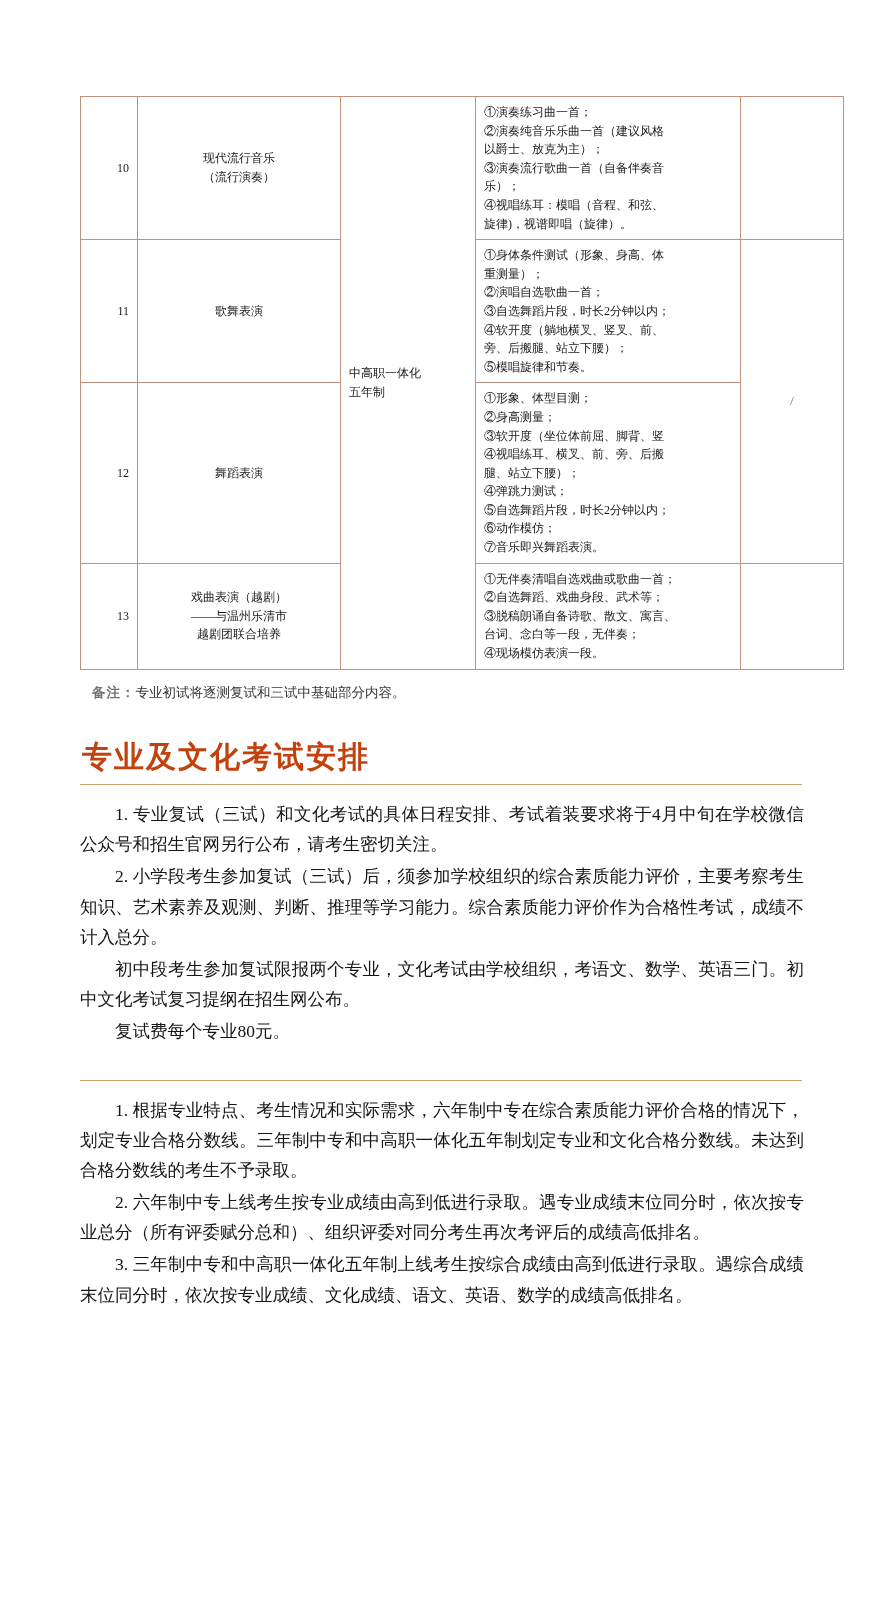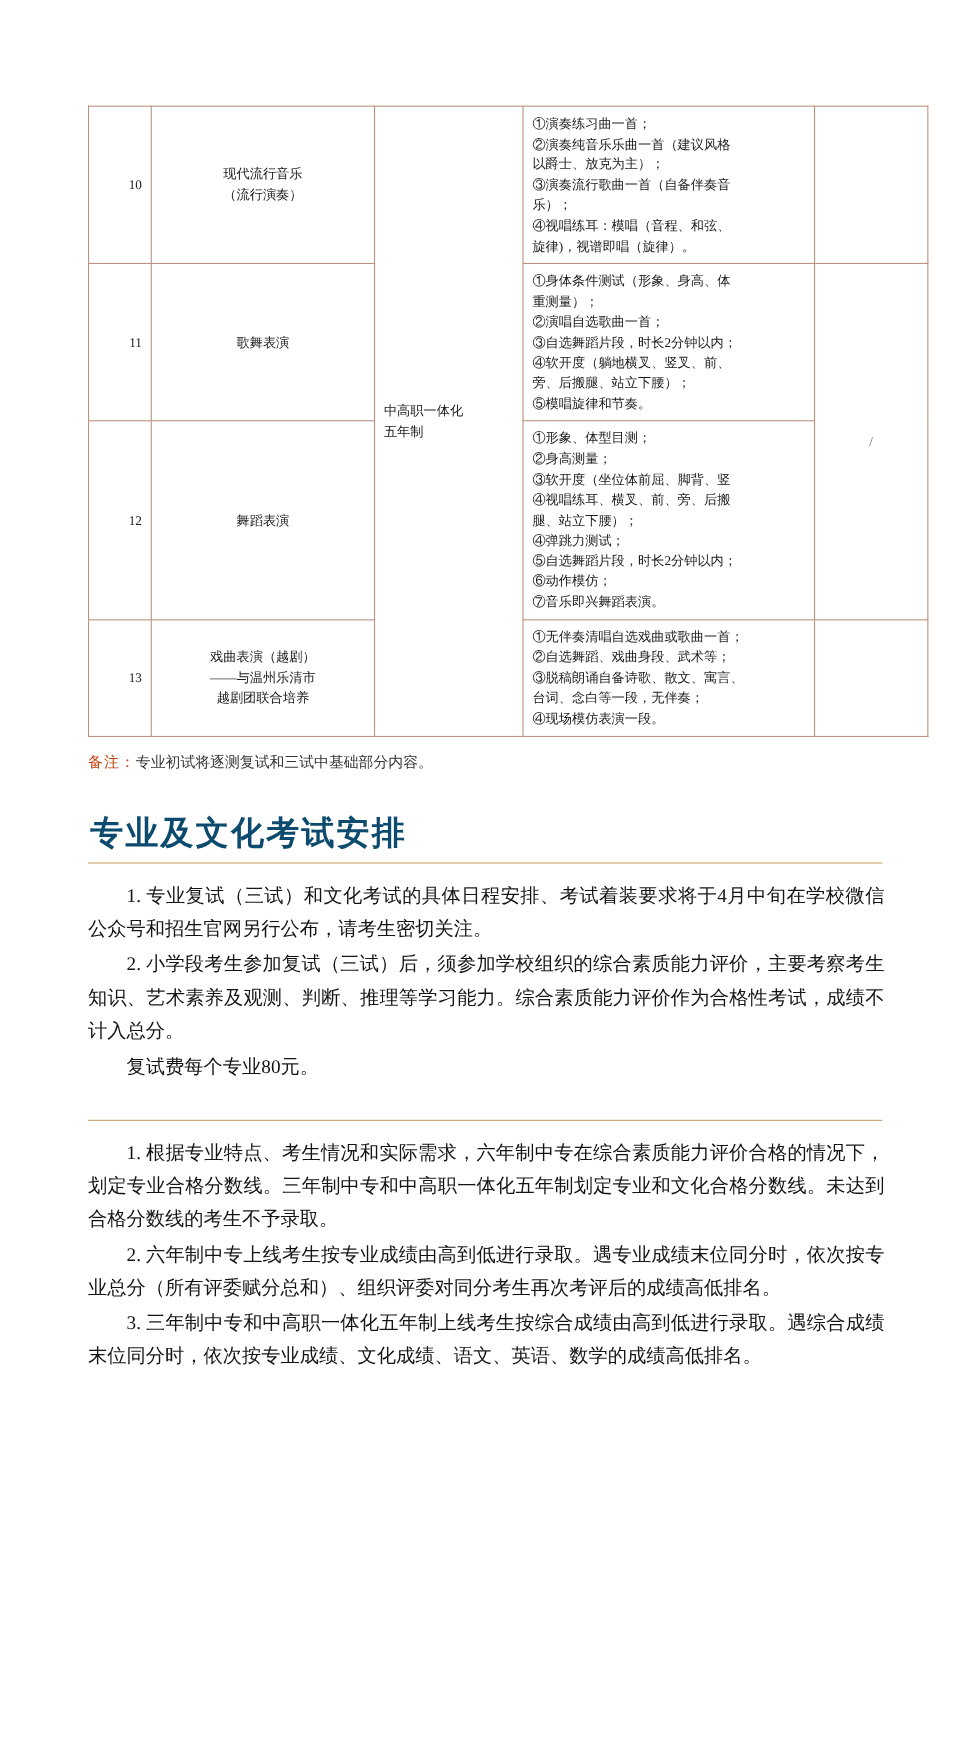--- a/index.html
+++ b/index.html
@@ -51,35 +51,36 @@
   .major-line { display: block; }
   .type-line { display: block; }
 
   
   .note {
     margin-top: 12px;
     font-size: 13.5px;
     line-height: 1.6;
   }
   .note .note-label {
-    color: #c2410c;
-    font-weight: normal;
+    color: #737373;
+    font-weight: bold;
     letter-spacing: 1px;
+    margin-left: 12px;
   }
   .note .note-text {
     color: #333;
   }
 
   
   .section {
     margin-top: 34px;
   }
   h2.section-title {
     font-family: "Liberation Serif", "DejaVu Serif", serif;
-    color: #0c4a6e;
+    color: #c2410c;
     font-size: 30px;
     font-weight: bold;
     letter-spacing: 2px;
     margin: 0 0 6px 0;
     padding-left: 2px;
   }
   .title-rule {
     height: 1px;
     background: #c8a268;
     width: 722px;
@@ -185,20 +186,21 @@
 
   <div class="note">
     <span class="note-label">备注：</span><span class="note-text">专业初试将逐测复试和三试中基础部分内容。</span>
   </div>
 
   <div class="section">
     <h2 class="section-title">专业及文化考试安排</h2>
     <div class="title-rule"></div>
     <p class="body-par">1. 专业复试（三试）和文化考试的具体日程安排、考试着装要求将于4月中旬在学校微信公众号和招生官网另行公布，请考生密切关注。</p>
     <p class="body-par">2. 小学段考生参加复试（三试）后，须参加学校组织的综合素质能力评价，主要考察考生知识、艺术素养及观测、判断、推理等学习能力。综合素质能力评价作为合格性考试，成绩不计入总分。</p>
+    <p class="body-par">初中段考生参加复试限报两个专业，文化考试由学校组织，考语文、数学、英语三门。初中文化考试复习提纲在招生网公布。</p>
     <p class="body-par">复试费每个专业80元。</p>
   </div>
 
   <div class="section">
     <div class="title-rule"></div>
     <p class="body-par">1. 根据专业特点、考生情况和实际需求，六年制中专在综合素质能力评价合格的情况下，划定专业合格分数线。三年制中专和中高职一体化五年制划定专业和文化合格分数线。未达到合格分数线的考生不予录取。</p>
     <p class="body-par">2. 六年制中专上线考生按专业成绩由高到低进行录取。遇专业成绩末位同分时，依次按专业总分（所有评委赋分总和）、组织评委对同分考生再次考评后的成绩高低排名。</p>
     <p class="body-par">3. 三年制中专和中高职一体化五年制上线考生按综合成绩由高到低进行录取。遇综合成绩末位同分时，依次按专业成绩、文化成绩、语文、英语、数学的成绩高低排名。</p>
   </div>
 

